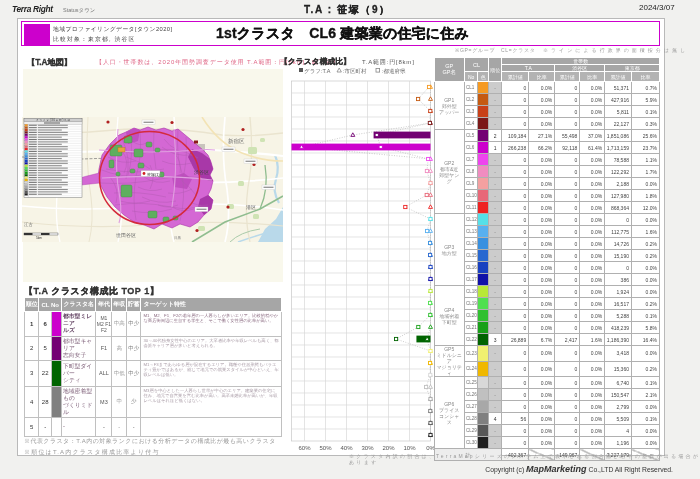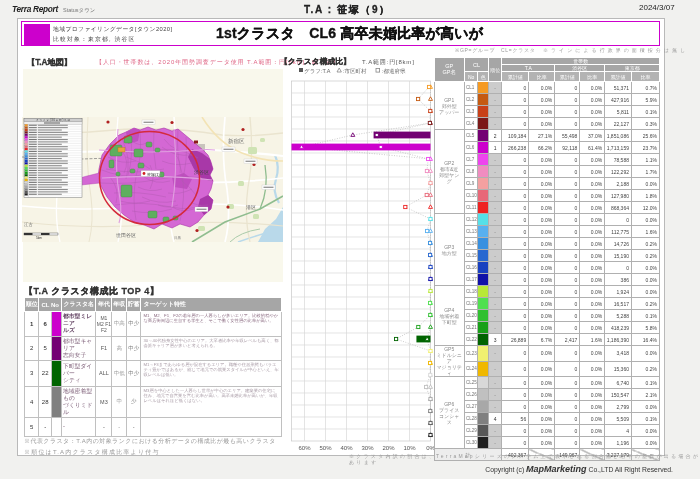--- a/index.html
+++ b/index.html
@@ -1,27 +1,27 @@
 <!DOCTYPE html>
 <html><head><meta charset="utf-8"><style>
 *{margin:0;padding:0;box-sizing:border-box}
 body{width:700px;height:479px;background:#f1f1ef;font-family:"Liberation Sans",sans-serif;position:relative;overflow:hidden}
 .abs{position:absolute}
 table{border-collapse:collapse;table-layout:fixed}
 </style></head><body>
-<div class="abs" style="left:12px;top:4px;font:italic bold 8.3px 'Liberation Sans';color:#222;letter-spacing:-0.3px">Terra Report</div>
+<div class="abs" style="left:12px;top:4px;font:italic bold 8.3px 'Liberation Sans';color:#222;letter-spacing:-0.3px">Terra Right</div>
 <div class="abs" style="left:63px;top:7px;font-size:5.5px;color:#777">Statusタウン</div>
 <div class="abs" style="left:304px;top:3px;font-weight:bold;font-size:10px;letter-spacing:1.6px;color:#222;-webkit-text-stroke:0.3px #222">T.A : 笹塚（9）</div>
 <div class="abs" style="left:639px;top:3px;font-size:8px;color:#222">2024/3/07</div>
 <div class="abs" style="left:17px;top:18px;width:648px;height:438px;background:#fff;border:1px solid #b9b9b9"></div>
 <div class="abs" style="left:20.5px;top:21px;width:639px;height:25px;background:#fff;border:1px solid #cc00cc"></div>
 <div class="abs" style="left:24px;top:23.5px;width:26px;height:22px;background:#cc00cc"></div>
 <div class="abs" style="left:53px;top:24.5px;font-size:5.8px;letter-spacing:0.4px;color:#444">地域プロファイリングデータ[タウン2020]</div>
 <div class="abs" style="left:53px;top:34.5px;font-size:5.8px;letter-spacing:1.2px;color:#444">比較対象：東京都, 渋谷区</div>
-<div class="abs" style="left:216px;top:25px;font-size:14px;font-weight:bold;color:#111;letter-spacing:0.2px;-webkit-text-stroke:0.4px #111">1stクラスタ　CL6 高卒未婚比率が高いが</div>
+<div class="abs" style="left:216px;top:25px;font-size:14px;font-weight:bold;color:#111;letter-spacing:0.2px;-webkit-text-stroke:0.4px #111">1stクラスタ　CL6 建築業の住宅に住み</div>
 <div class="abs" style="left:27px;top:56.5px;font-size:8.2px;font-weight:bold;color:#333;-webkit-text-stroke:0.3px #333">【T.A地図】</div>
 <div class="abs" style="left:96px;top:58px;font-size:6px;letter-spacing:0.9px;color:#df6585">【人口・世帯数は、2020年国勢調査データ使用 T.A範囲：円[8km]　町丁目】</div>
 <div class="abs" style="left:23px;top:69px;width:260px;height:213px;background:#f9f8ec"></div>
 <svg class="abs" style="left:22.0px;top:116.5px" width="261.0" height="125.0" viewBox="0 0 261.0 125.0">
     <rect width="261.0" height="125.0" fill="#f7f4e6"></rect>
     <path d="M 236 125 L 243 112 L 254 102 L 261 90 L 261 125 Z" fill="#b9d9ea"></path>
     <path d="M 253 38 q 5 12 1 24 q -4 12 3 24" fill="none" stroke="#b9d9ea" stroke-width="2.2"></path>
     <path d="M 244 116 q -14 4 -28 9" fill="none" stroke="#b9d9ea" stroke-width="1.5"></path>
     <path d="M 0 12 q 40 6 80 2 q 60 -6 120 4 q 30 2 61 -2" fill="none" stroke="#eae4cf" stroke-width="1.4"></path>
     <path d="M 0 33 q 50 4 100 0 q 70 -4 161 6" fill="none" stroke="#fff" stroke-width="2.0"></path>
@@ -256,21 +256,21 @@
     <line x1="2" y1="76.39" x2="60" y2="76.39" stroke="#cccccc" stroke-width="0.3"></line>
     <rect x="2.6" y="73.84" width="3.2" height="2.2" fill="#585858" stroke="#888" stroke-width="0.2"></rect>
     <rect x="6.8" y="74.34" width="8" height="1.1" fill="#777"></rect>
     <rect x="15.8" y="74.34" width="30" height="1.1" fill="#8e8e8e"></rect>
     <line x1="2" y1="78.77" x2="60" y2="78.77" stroke="#cccccc" stroke-width="0.3"></line>
     <rect x="2.6" y="76.22" width="3.2" height="2.2" fill="#202020" stroke="#888" stroke-width="0.2"></rect>
     <rect x="6.8" y="76.72" width="8" height="1.1" fill="#777"></rect>
     <rect x="15.8" y="76.72" width="24" height="1.1" fill="#8e8e8e"></rect>
     <line x1="6.3" y1="7.3" x2="6.3" y2="80.5" stroke="#aaa" stroke-width="0.3"></line>
   </svg>
-<div class="abs" style="left:24px;top:285px;font-size:9px;font-weight:bold;letter-spacing:0.5px;color:#333;-webkit-text-stroke:0.3px #333">【T.A クラスタ構成比 TOP 4】</div>
+<div class="abs" style="left:24px;top:285px;font-size:9px;font-weight:bold;letter-spacing:0.5px;color:#333;-webkit-text-stroke:0.3px #333">【T.A クラスタ構成比 TOP 1】</div>
 <table class="abs" style="left:23.9px;top:297px;width:257.1px;font-size:5.5px;color:#555">
     <colgroup>
       <col style="width:14.5px">
       <col style="width:12.600000000000001px">
       <col style="width:10.0px">
       <col style="width:34.5px">
       <col style="width:15.900000000000006px">
       <col style="width:14.5px">
       <col style="width:14.599999999999994px">
       <col style="width:140.5px">

